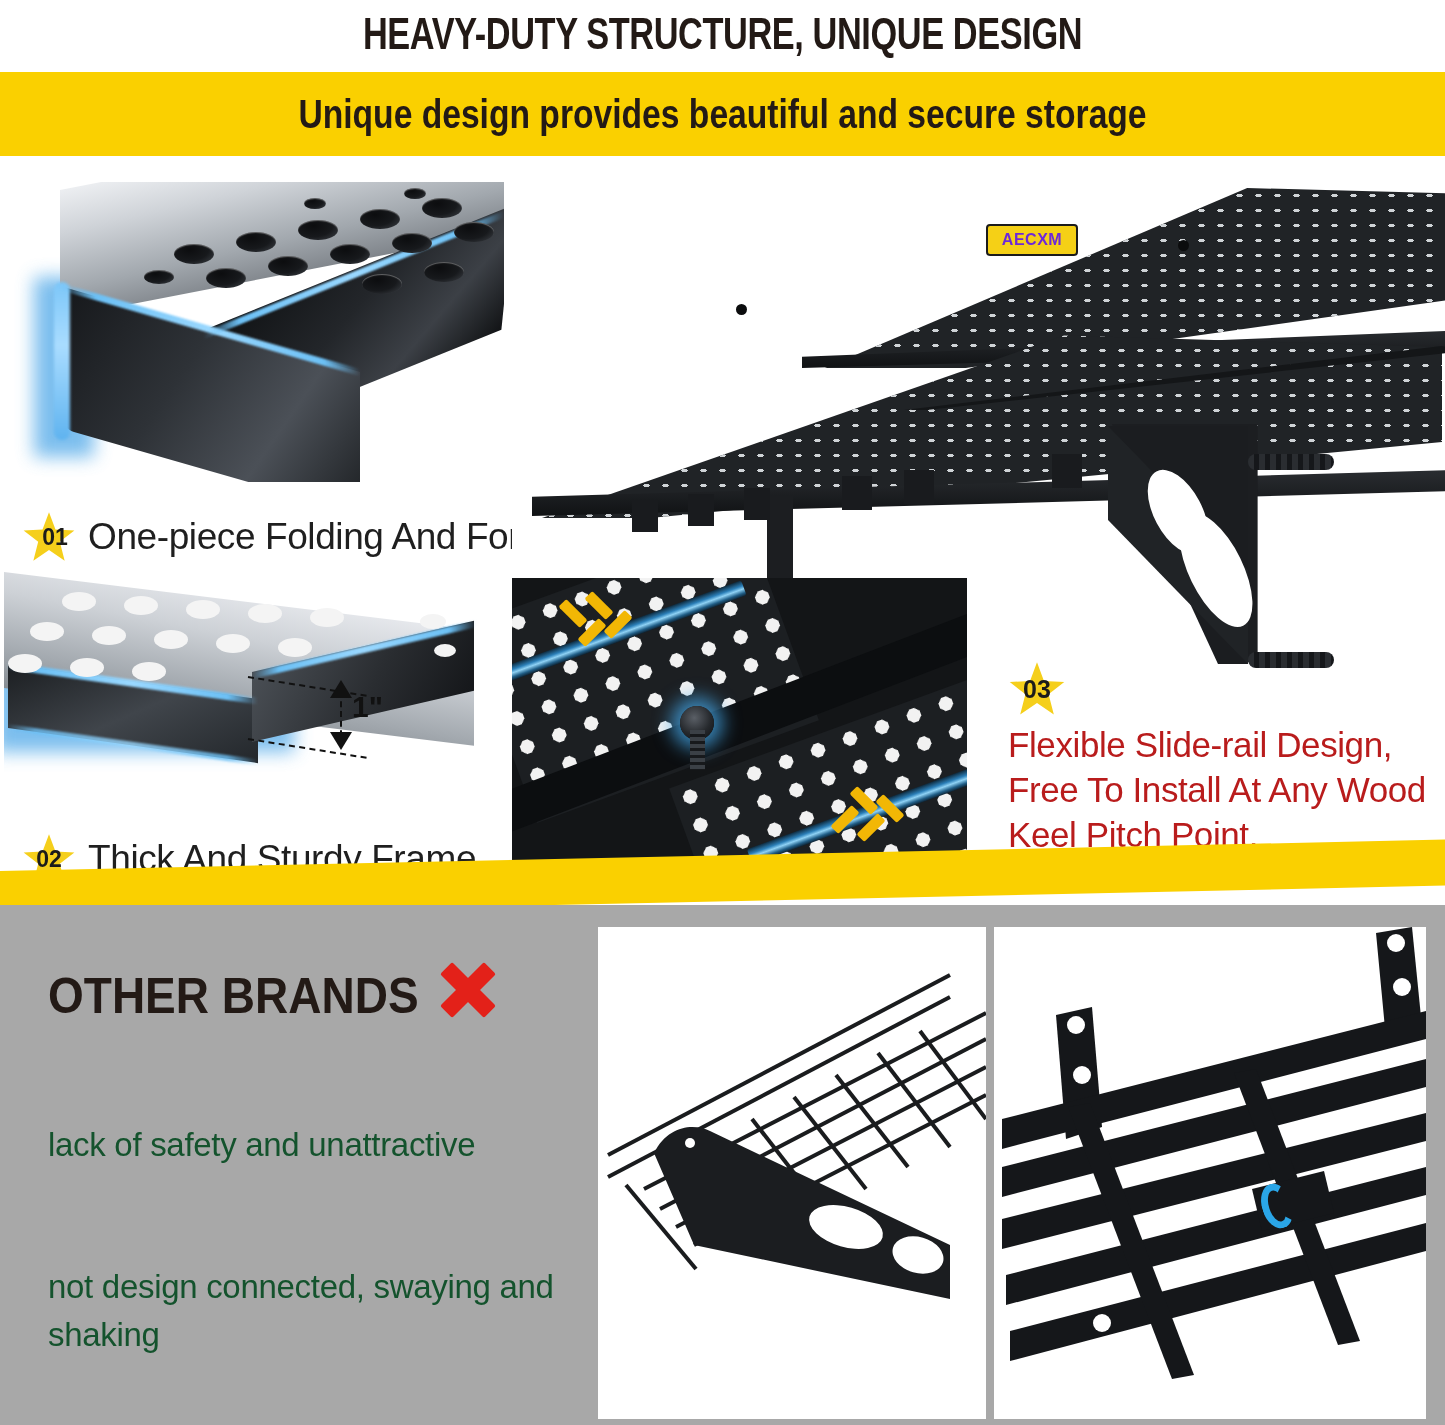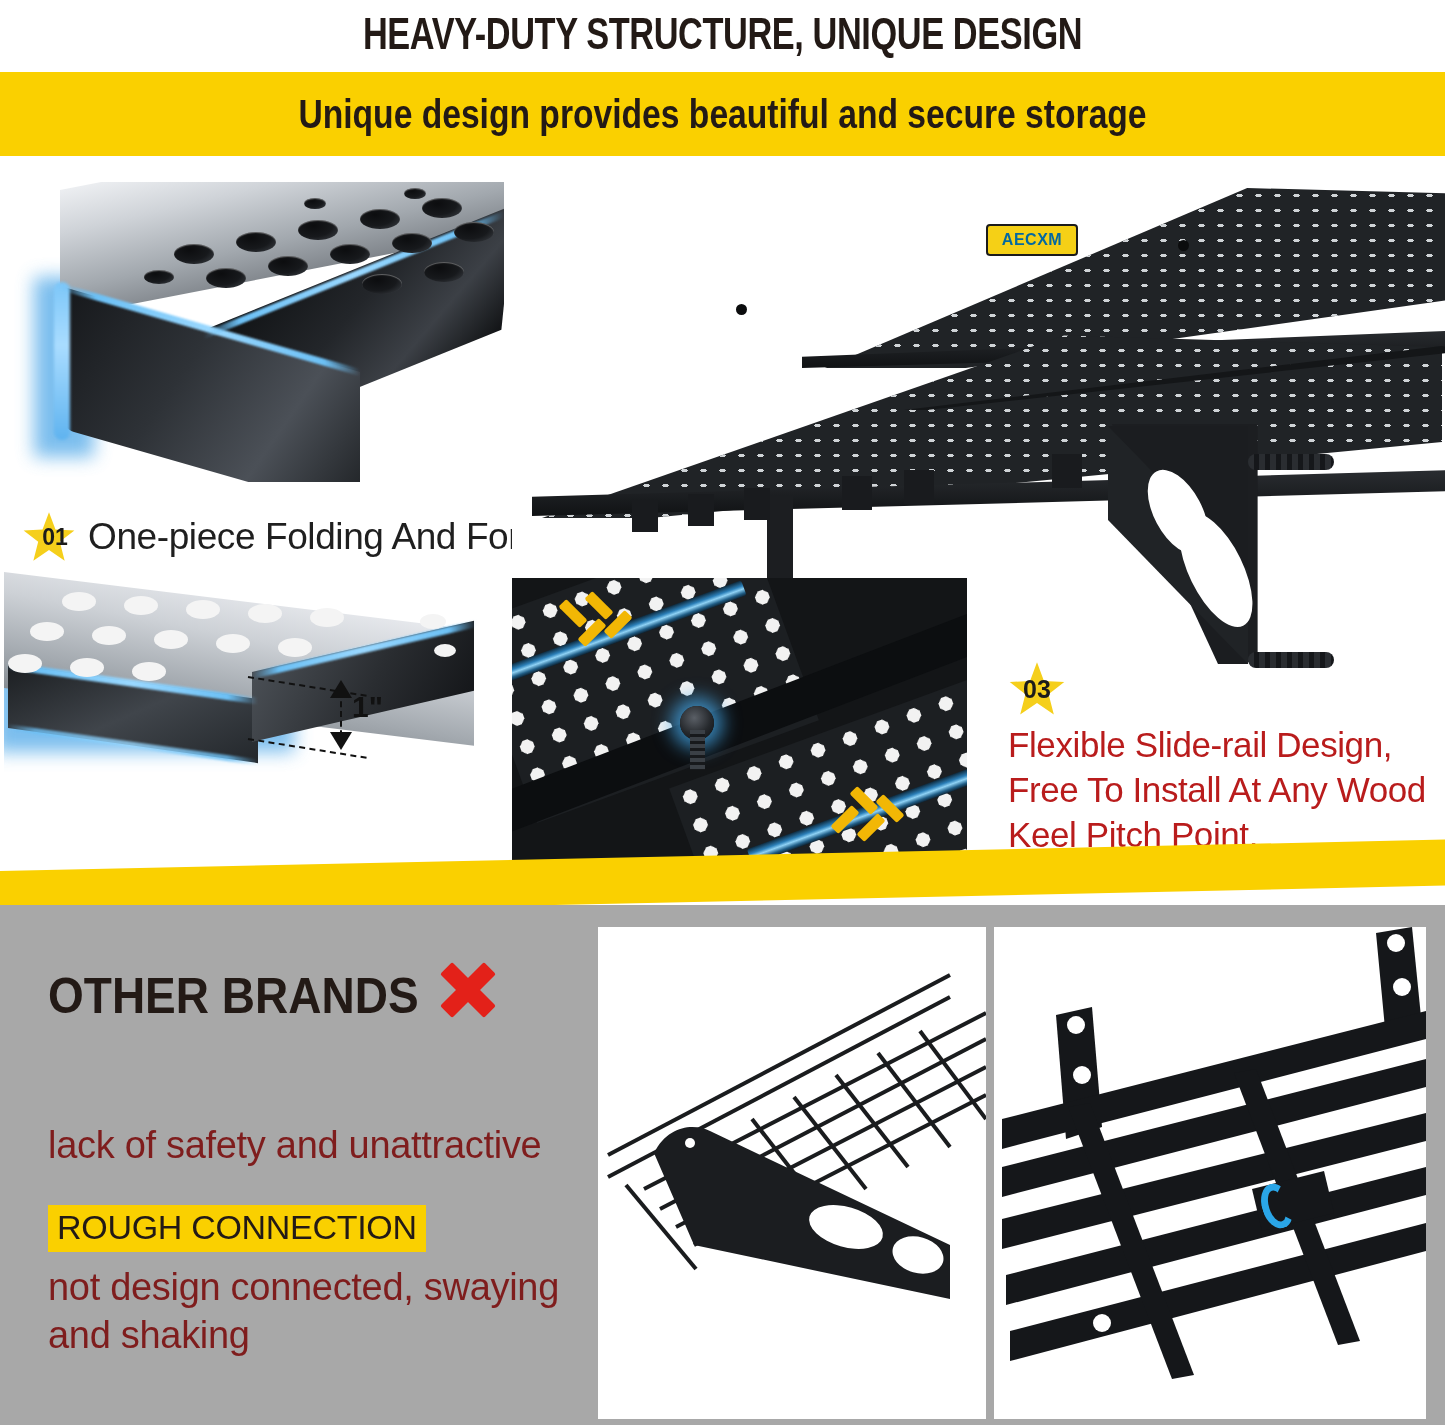--- a/index.html
+++ b/index.html
@@ -107,21 +107,21 @@
   .p2-deck {
     position: absolute; background: #202326;
     background-image:
       radial-gradient(ellipse 5px 3px at 50% 50%, #cfd3d6 0 60%, transparent 61%);
     background-size: 19px 15px;
   }
   .p2-rail { position: absolute; background: linear-gradient(180deg,#2a2d31,#101214); }
   .brand-badge {
     position: absolute; background: #F5D016; border: 2px solid #1b1b1b;
     border-radius: 4px; display: flex; align-items: center; justify-content: center;
-    font-size: 16px; font-weight: 700; color: #0369a1; letter-spacing: .5px;
+    font-size: 16px; font-weight: 700; color: #6d28d9; letter-spacing: .5px;
   }
   .bracket {
     position: absolute; background: #1c1e21;
   }
 
   
   .p4-plate {
     position: absolute; background: #1c1f22;
     background-image: radial-gradient(circle 7px at 50% 50%, #f2f2f2 0 100%, transparent 0);
     background-size: 34px 30px;
@@ -165,21 +165,21 @@
   }
   .red-x i:first-child { transform: translateX(-50%) rotate(45deg); }
   .red-x i:last-child  { transform: translateX(-50%) rotate(-45deg); }
 
   .hl {
     position: absolute; background: #FAD000; color: #231a16;
     font-size: 34px; font-weight: 500; padding: 3px 9px 5px 9px; white-space: nowrap;
     letter-spacing: -.3px;
   }
   .body-txt {
-    position: absolute; color: #7f1d1d; font-size: 38px; font-weight: 400;
+    position: absolute; color: #14532d; font-size: 33px; font-weight: 400;
     line-height: 48px; width: 530px; letter-spacing: -.3px;
   }
 
   .bphoto { position: absolute; overflow: hidden; background: #fff; }
   #b1 { left: 598px; top: 22px; width: 388px; height: 492px; }
   #b2 { left: 994px; top: 22px; width: 432px; height: 492px; }
   .blue-c {
     position: absolute; width: 30px; height: 46px;
     border: 7px solid #2AA6E8; border-radius: 50%;
     border-right-color: transparent; transform: rotate(-18deg);
@@ -258,20 +258,29 @@
       <div class="wh" style="left:430px;top:72px;width:22px;height:13px;"></div>
 
       <div class="dim-dash" style="left:244px;top:104px;width:120px;transform:rotate(9deg);transform-origin:left center;"></div>
       <div class="dim-dash" style="left:244px;top:166px;width:120px;transform:rotate(9deg);transform-origin:left center;"></div>
       <div class="dim-line" style="left:336px;top:110px;height:64px;"></div>
       <div class="tri-up" style="left:326px;top:108px;"></div>
       <div class="tri-dn" style="left:326px;top:160px;"></div>
       <div class="dim-label" style="left:348px;top:118px;">1"</div>
     </div>
 
+    <div style="position:absolute;left:22px;top:672px;display:flex;align-items:center;gap:12px;">
+      <div style="position:relative;width:54px;height:54px;">
+        <svg viewBox="0 0 100 100" width="54" height="54">
+          <polygon points="50,4 62,36 97,38 70,59 79,94 50,74 21,94 30,59 3,38 38,36" fill="#F5CF1B"></polygon>
+        </svg>
+        <span style="position:absolute;left:0;top:0;width:54px;height:54px;display:flex;align-items:center;justify-content:center;font-size:23px;font-weight:700;color:#1b1b1b;">02</span>
+      </div>
+      <span style="font-size:37px;font-weight:500;color:#1f1f1f;white-space:nowrap;letter-spacing:-.4px;">Thick And Sturdy Frame</span>
+    </div>
 
     <div class="photo" id="p2">
 
       <div class="p2-deck" style="left:300px;top:10px;width:640px;height:180px;
                   clip-path: polygon(2% 100%, 68% 0%, 100% 3%, 100% 62%, 24% 100%);"></div>
       <div class="p2-rail" style="left:290px;top:150px;width:660px;height:40px;
                   clip-path: polygon(0% 72%, 100% 6%, 100% 52%, 0% 100%);"></div>
 
       <div class="p2-deck" style="left:30px;top:150px;width:900px;height:190px;
                   clip-path: polygon(0% 100%, 58% 4%, 100% 10%, 100% 60%, 12% 100%);"></div>
@@ -356,21 +365,20 @@
   <div class="bottom">
 
     <div class="ob-title">OTHER BRANDS</div>
     <div class="red-x">
         <i></i>
         <i></i>
       </div>
 
     <div class="body-txt" style="left:48px;top:216px;">lack of safety and unattractive</div>
 
-    <div class="hl" style="left:48px;top:300px;">ROUGH CONNECTION</div>
     <div class="body-txt" style="left:48px;top:358px;">not design connected, swaying and shaking</div>
 
     <div class="bphoto" id="b1">
       <svg width="388" height="492">
         <g stroke="#1a1c1e" stroke-width="4" fill="none">
           <line x1="10" y1="228" x2="352" y2="48"></line>
           <line x1="10" y1="250" x2="352" y2="70"></line>
           <line x1="46" y1="262" x2="388" y2="86"></line>
           <line x1="62" y1="282" x2="388" y2="112"></line>
           <line x1="78" y1="300" x2="388" y2="140"></line>

